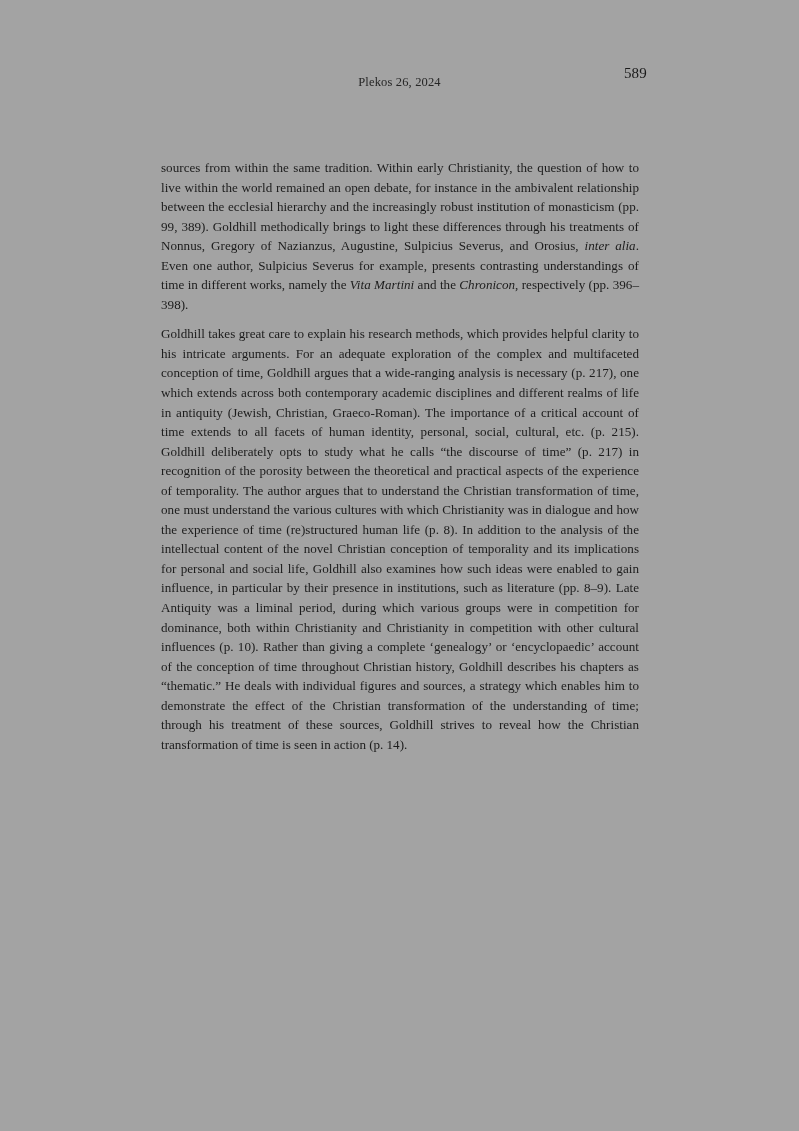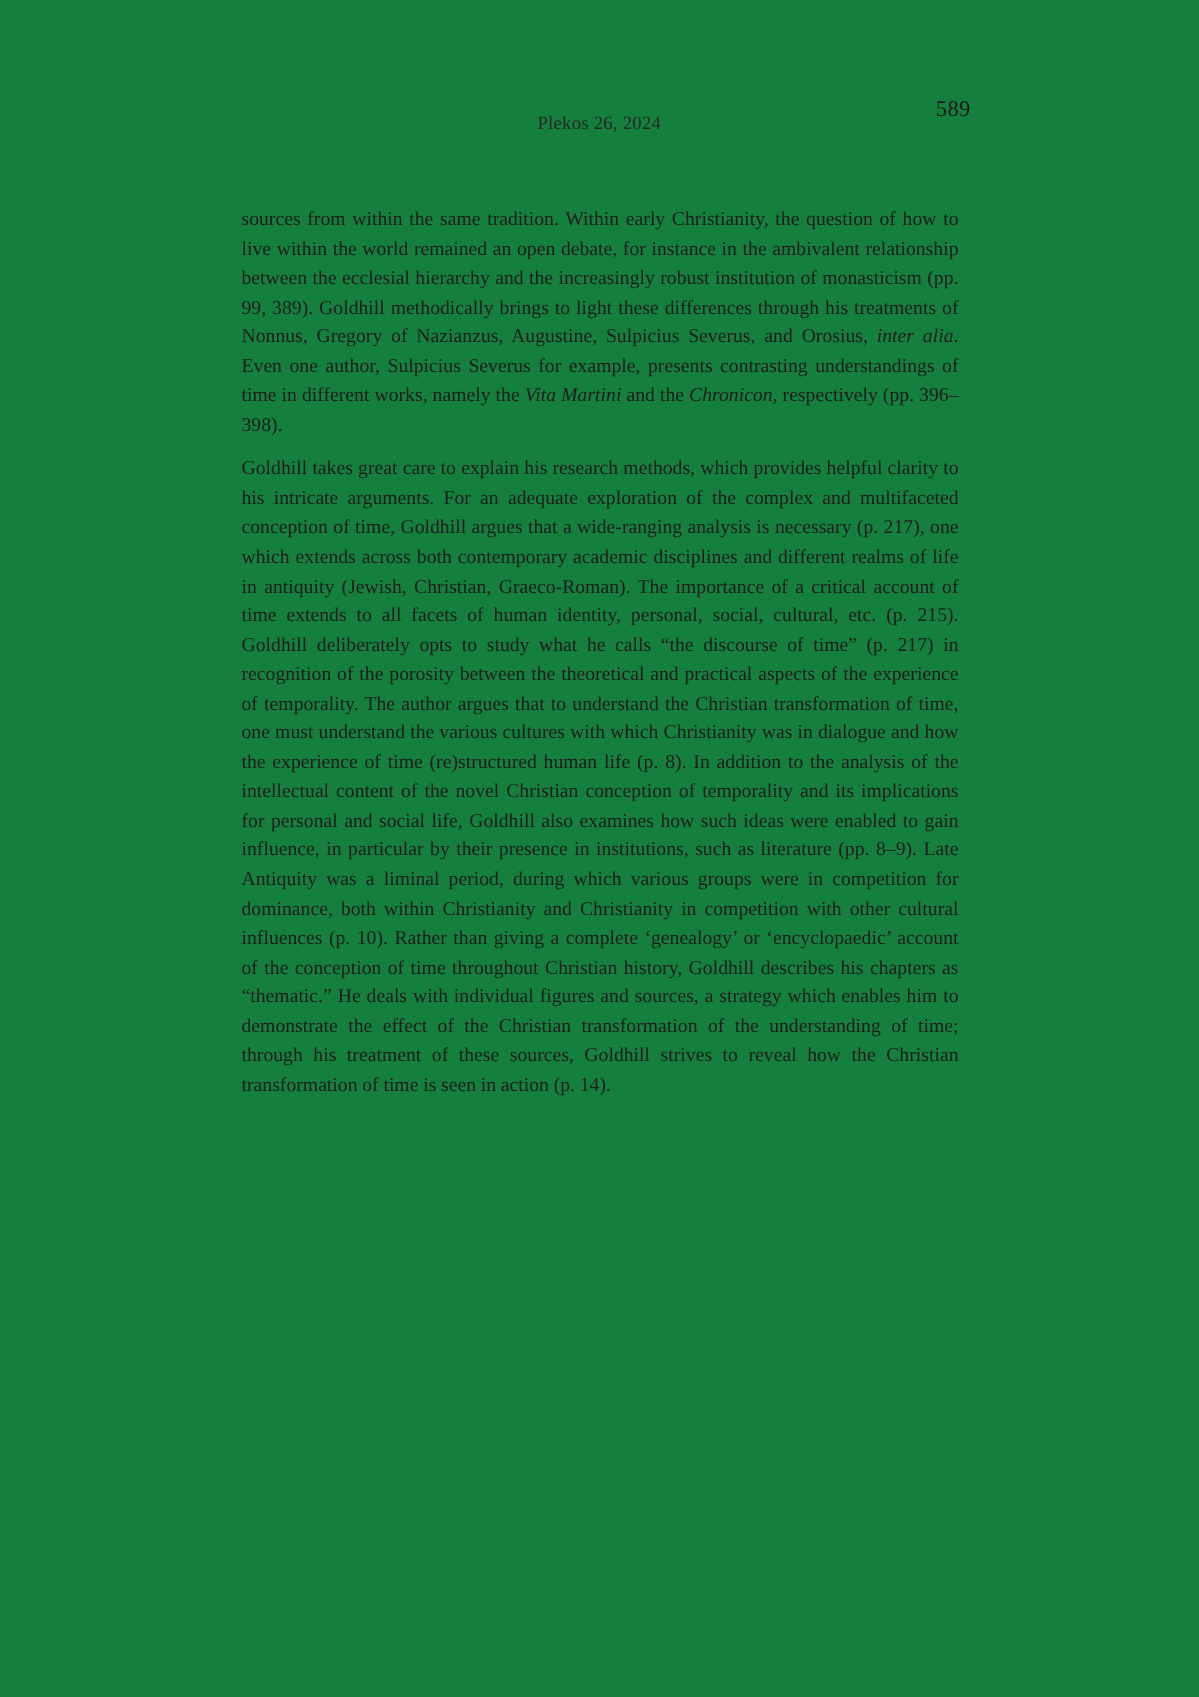--- a/index.html
+++ b/index.html
@@ -13,21 +13,21 @@
     height: 1131px;
     position: relative;
     font-family: "Liberation Serif", "DejaVu Serif", serif;
     color: #1a1a1a;
     overflow: hidden;
   }
 
   .page {
     position: absolute;
     inset: 0;
-    background: #15803d;
+    background: #a3a3a3;
   }
 
   
   .running-head {
     position: absolute;
     top: 72px;
     left: 0;
     width: 799px;
     height: 20px;
   }
@@ -48,21 +48,21 @@
     font-size: 15px;
     line-height: 20px;
     color: #1a1a1a;
     letter-spacing: 0.2px;
   }
 
   
   .textblock {
     position: absolute;
     left: 161px;
-    top: 136px;
+    top: 158px;
     width: 478px;
   }
 
   p.para {
     margin: 0 0 10px 0;
     padding: 0;
     font-size: 13.1px;
     line-height: 19.55px;
     text-align: justify;
     text-justify: inter-word;

